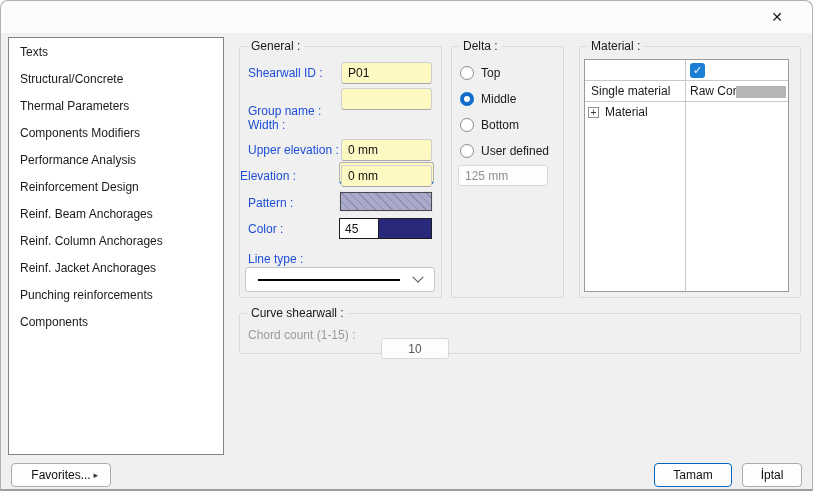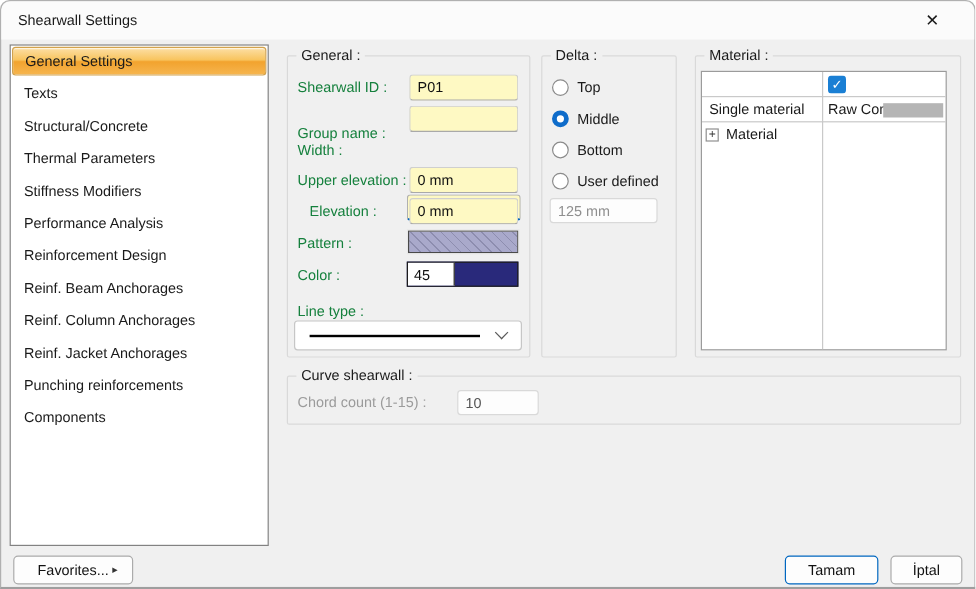--- a/index.html
+++ b/index.html
@@ -19,21 +19,21 @@
   .nav-item.sel{
     height:24px;margin:1px;padding-left:10px;border:1px solid #d2a24c;border-radius:3px;
     background:linear-gradient(to bottom,#fcdfa5 0%,#f8c express 45%,#f5a928 50%,#f6b44b 100%);
     background:linear-gradient(to bottom,#fcdfa5 0%,#f8c45e 45%,#f2a32e 52%,#f6b54e 100%);
     box-shadow:inset 0 1px 0 rgba(255,255,255,.65);
   }
   
   .group{position:absolute;border:1px solid #d9d9d9;border-radius:2px;background:#f0f0f0;}
   .group>.gtitle{position:absolute;top:-8px;left:7px;background:#f0f0f0;padding:0 4px;font-size:12px;color:#1a1a1a;white-space:nowrap;}
   
-  .flabel{position:absolute;font-size:12px;color:#15803d;white-space:nowrap;}
+  .flabel{position:absolute;font-size:12px;color:#1d4ed8;white-space:nowrap;}
   .tinput{
     position:absolute;height:22px;background:#fef9c3;border:1px solid #cfcfcf;border-bottom:1px solid #a9a9a9;
     border-radius:3px;padding:0 6px;font-size:12px;color:#111;display:flex;align-items:center;white-space:nowrap;overflow:hidden;
   }
   .tinput.focused{border:1px solid #b0b0b0;border-bottom:2px solid #0067c0;}
   .tinput.disabled{background:#fdfdfd;border:1px solid #d9d9d9;color:#8f8f8f;}
   .caret{display:inline-block;width:1px;height:14px;background:#000;margin:0;}
   .swatch-pattern{
     position:absolute;border:1px solid #4a4a4a;outline:1px solid #e8e8e8;
     background:repeating-linear-gradient(45deg,#8d8daf 0 1px,#a9a9cb 1px 6px);
@@ -61,41 +61,37 @@
   .btn.primary{border:1px solid #0067c0;}
   .fav-arrow{position:absolute;right:12px;top:50%;transform:translateY(-50%);font-size:9px;color:#333;}
   .disabled-label{color:#9b9b9b;}
 </style>
 </head>
 <body>
 
 <div id="dialog">
 
   <div class="titlebar">
-    <div class="title">Shearwall Settings</div>
     <div class="close-btn">
       <span>✕</span>
     </div>
   </div>
 
   <div class="navbox">
-    <div class="nav-item sel">
-        <span>General Settings</span>
-      </div>
     <div class="nav-item">
         <span>Texts</span>
       </div>
     <div class="nav-item">
         <span>Structural/Concrete</span>
       </div>
     <div class="nav-item">
         <span>Thermal Parameters</span>
       </div>
     <div class="nav-item">
-        <span>Stiffness Modifiers</span>
+        <span>Components Modifiers</span>
       </div>
     <div class="nav-item">
         <span>Performance Analysis</span>
       </div>
     <div class="nav-item">
         <span>Reinforcement Design</span>
       </div>
     <div class="nav-item">
         <span>Reinf. Beam Anchorages</span>
       </div>
@@ -131,21 +127,21 @@
       <span>250</span>
         <span class="caret"></span>
         <span>mm</span>
     </div>
 
     <div class="flabel" style="left:8px;top:96px;">Upper elevation :</div>
     <div class="tinput" style="left:101px;top:92px;width:91px;">
         <span>0 mm</span>
       </div>
 
-    <div class="flabel" style="left:18px;top:122px;">Elevation :</div>
+    <div class="flabel" style="left:0;top:122px;">Elevation :</div>
     <div class="tinput" style="left:101px;top:118px;width:91px;">
         <span>0 mm</span>
       </div>
 
     <div class="flabel" style="left:8px;top:149px;">Pattern :</div>
     <div class="swatch-pattern" style="left:100px;top:145px;width:92px;height:19px;"></div>
 
     <div class="flabel" style="left:8px;top:175px;">Color :</div>
     <div class="color-widget" style="left:99px;top:171px;width:93px;height:21px;">
       <div class="color-num">
@@ -206,21 +202,21 @@
           <span>Raw Conc</span>
           <span class="gray-btn"></span>
         </div>
       </div>
     </div>
   </div>
 
   <div class="group" style="left:238px;top:312px;width:562px;height:41px;">
     <div class="gtitle">Curve shearwall :</div>
     <div class="flabel disabled-label" style="left:8px;top:14px;">Chord count (1-15) :</div>
-    <div class="tinput disabled" style="left:141px;top:11px;width:68px;height:21px;color:#555;">
+    <div class="tinput disabled" style="left:141px;top:24px;width:68px;height:21px;color:#555;justify-content:center;">
         <span>10</span>
       </div>
   </div>
 
   <div class="btn" style="left:10px;top:462px;width:100px;">
     <span>Favorites...</span>
     <span class="fav-arrow">▸</span>
   </div>
   <div class="btn primary" style="left:653px;top:462px;width:78px;">
       <span>Tamam</span>

